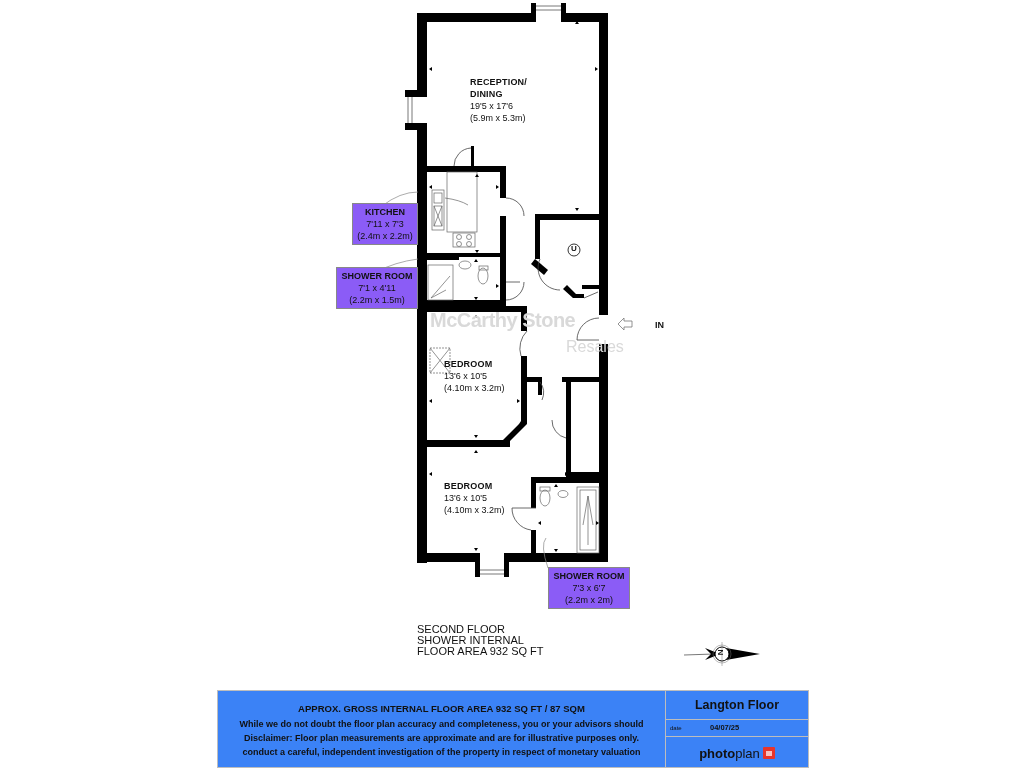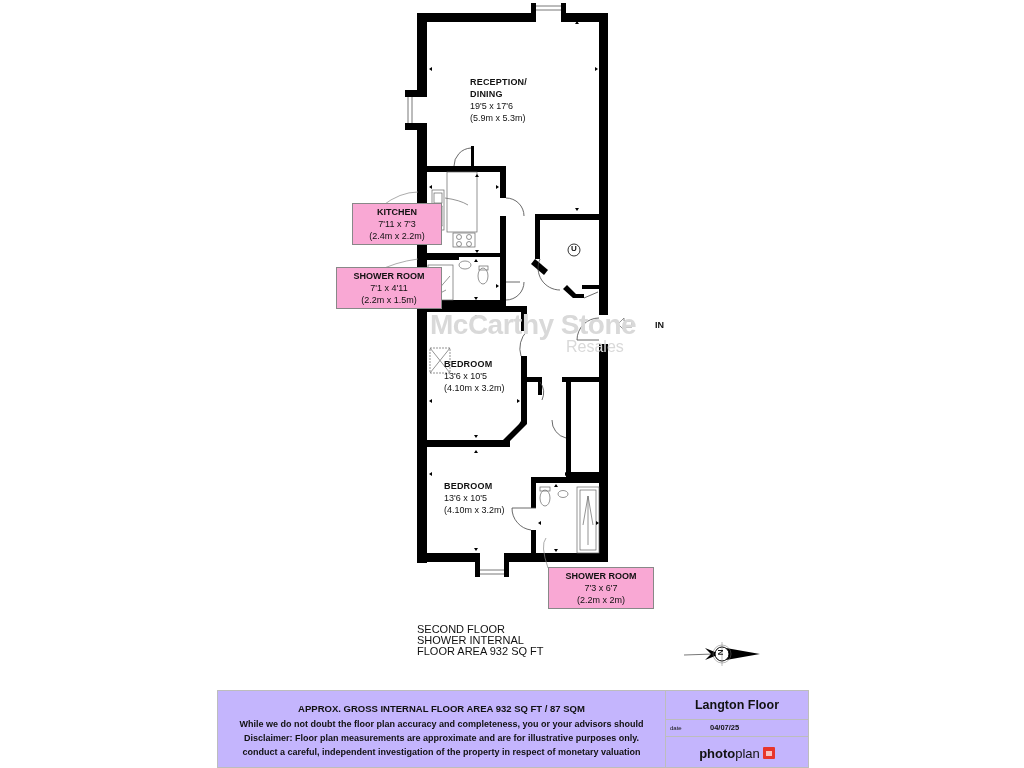--- a/index.html
+++ b/index.html
@@ -1,27 +1,27 @@
 <!DOCTYPE html>
 <html><head>
 <meta charset="utf-8">
 <style>
   html, body { margin:0; padding:0; background:#ffffff; }
   body { width:1024px; height:768px; position:relative; overflow:hidden; font-family:"Liberation Sans", sans-serif; color:#111; }
   #plan { position:absolute; left:0; top:0; width:1024px; height:768px; }
   .room-label { position:absolute; text-align:left; font-size:9px; line-height:12px; color:#111; }
   .room-label .name { font-weight:bold; letter-spacing:0.2px; }
-  .callout { position:absolute; background:#f9a8d4; border:1px solid #888; text-align:center; font-size:9px; line-height:12px; padding:2px 16px; }
+  .callout { position:absolute; background:#8b5cf6; border:1px solid #888; text-align:center; font-size:9px; line-height:12px; padding:2px 4px; }
   .callout .name { font-weight:bold; }
   .floor-info { position:absolute; left:417px; top:624px; font-size:11px; line-height:11px; font-weight:normal; }
   .in-label { position:absolute; left:632px; top:320px; font-size:9px; font-weight:bold;margin-left:23px; }
   .watermark { position:absolute; color:#d9d9d9; font-weight:bold; }
-  .wm1 { left:430px; top:309px; font-size:28px; letter-spacing:-0.5px; }
+  .wm1 { left:430px; top:309px; font-size:20px; letter-spacing:-0.5px; }
   .wm2 { left:566px; top:338px; font-size:16px; font-weight:normal; }
-  .footer { position:absolute; left:217px; top:690px; width:590px; height:76px; border:1px solid #bdbdbd; background:#c4b5fd; }
+  .footer { position:absolute; left:217px; top:690px; width:590px; height:76px; border:1px solid #bdbdbd; background:#3b82f6; }
   .footer-left { position:absolute; left:0; top:0; width:447px; height:76px; border-right:1px solid #bdbdbd; text-align:center; }
   .footer-left .title { font-size:9.5px; font-weight:bold; margin-top:12px; }
   .footer-left .disc { font-size:9px; font-weight:bold; line-height:14px; margin-top:3px; }
   .footer-right { position:absolute; left:448px; top:0; width:142px; height:76px; }
   .fr-name { height:28px; line-height:28px; text-align:center; font-size:12.5px; font-weight:bold; border-bottom:1px solid #bdbdbd; }
   .fr-date { height:16px; line-height:16px; font-size:7px; border-bottom:1px solid #bdbdbd; position:relative; }
   .fr-date .lbl { position:absolute; left:4px; font-size:6px; }
   .fr-date .val { position:absolute; left:44px; font-weight:bold; font-size:7.5px; }
   .fr-logo { height:31px; display:flex; align-items:center; justify-content:center; gap:3px; }
   .fr-logo .pp-bold { font-weight:bold; font-size:13px; }

